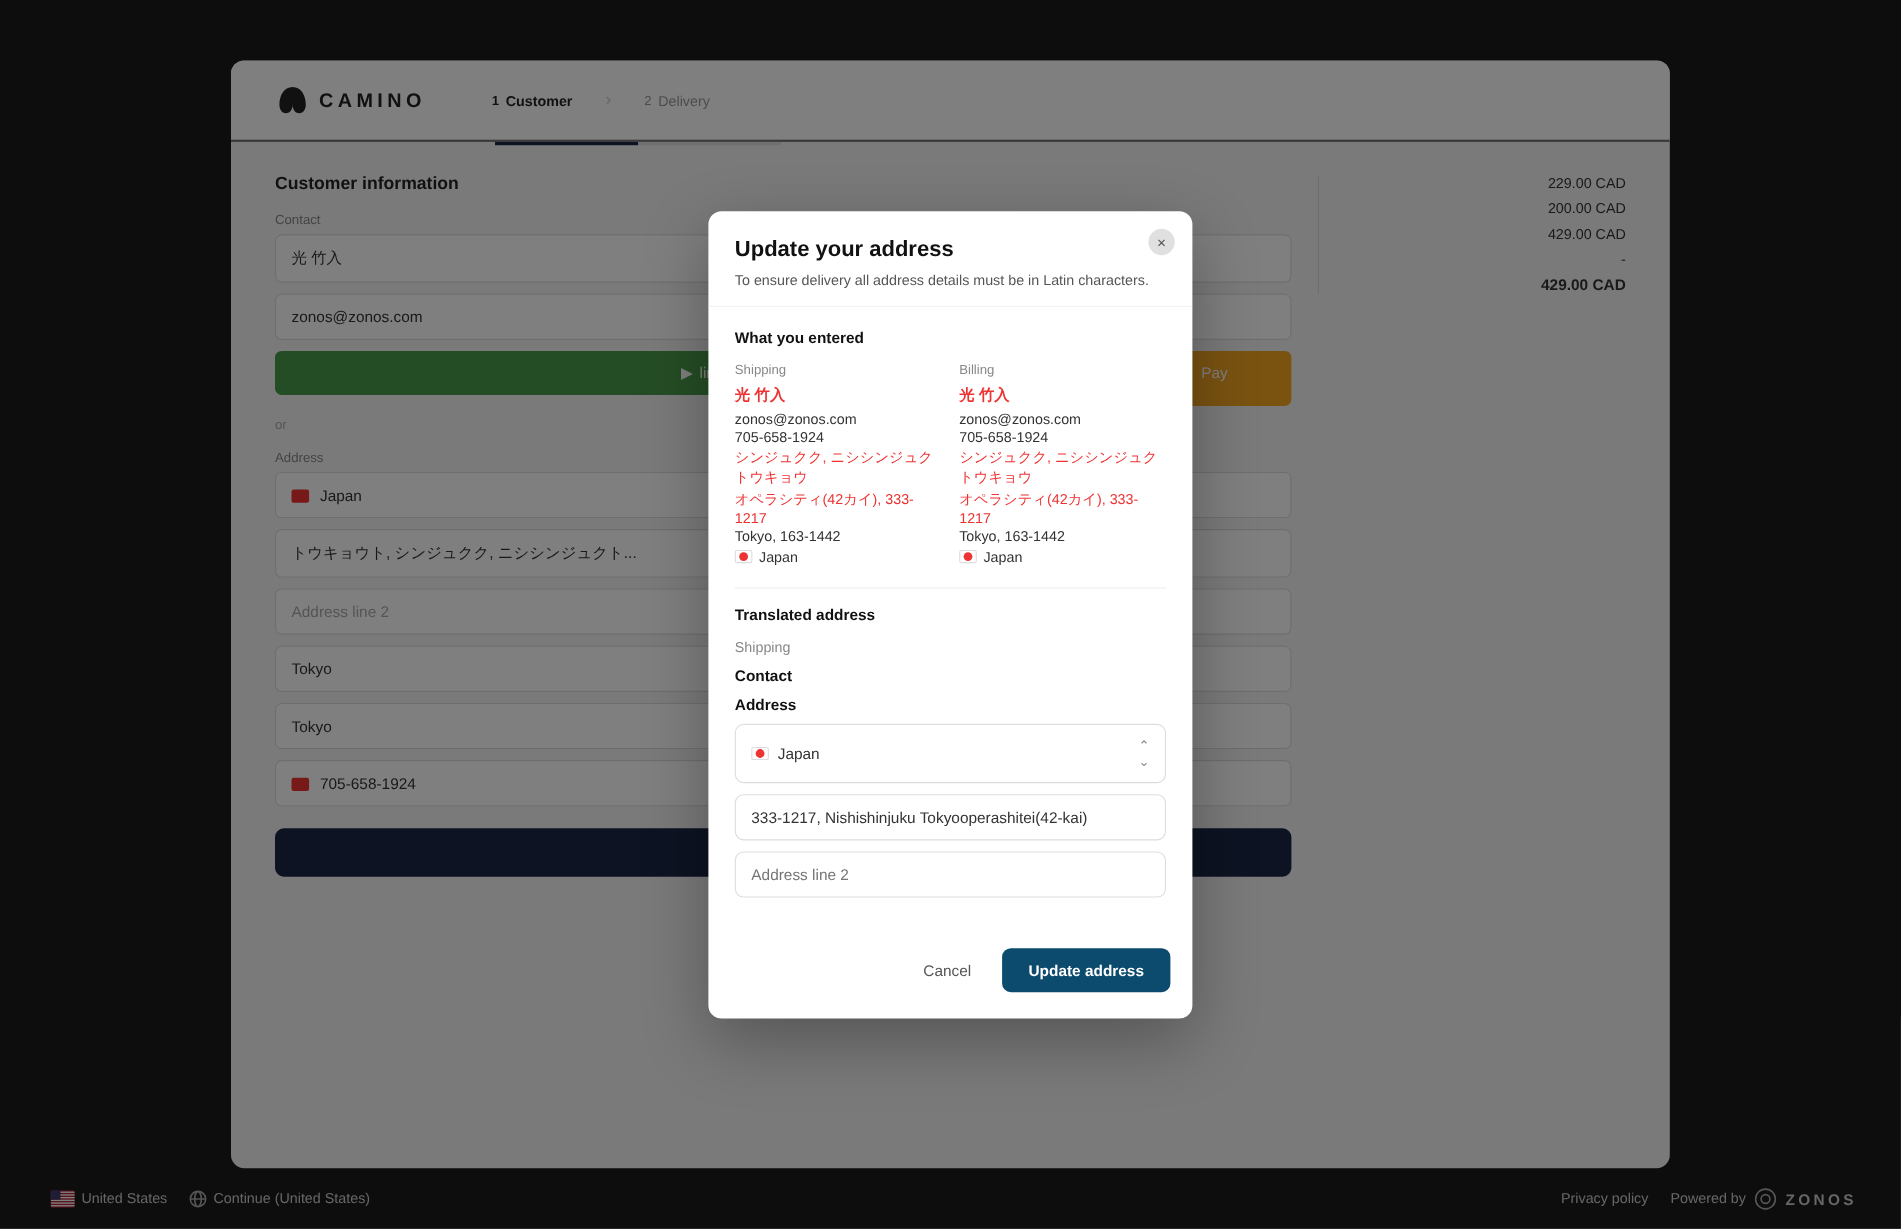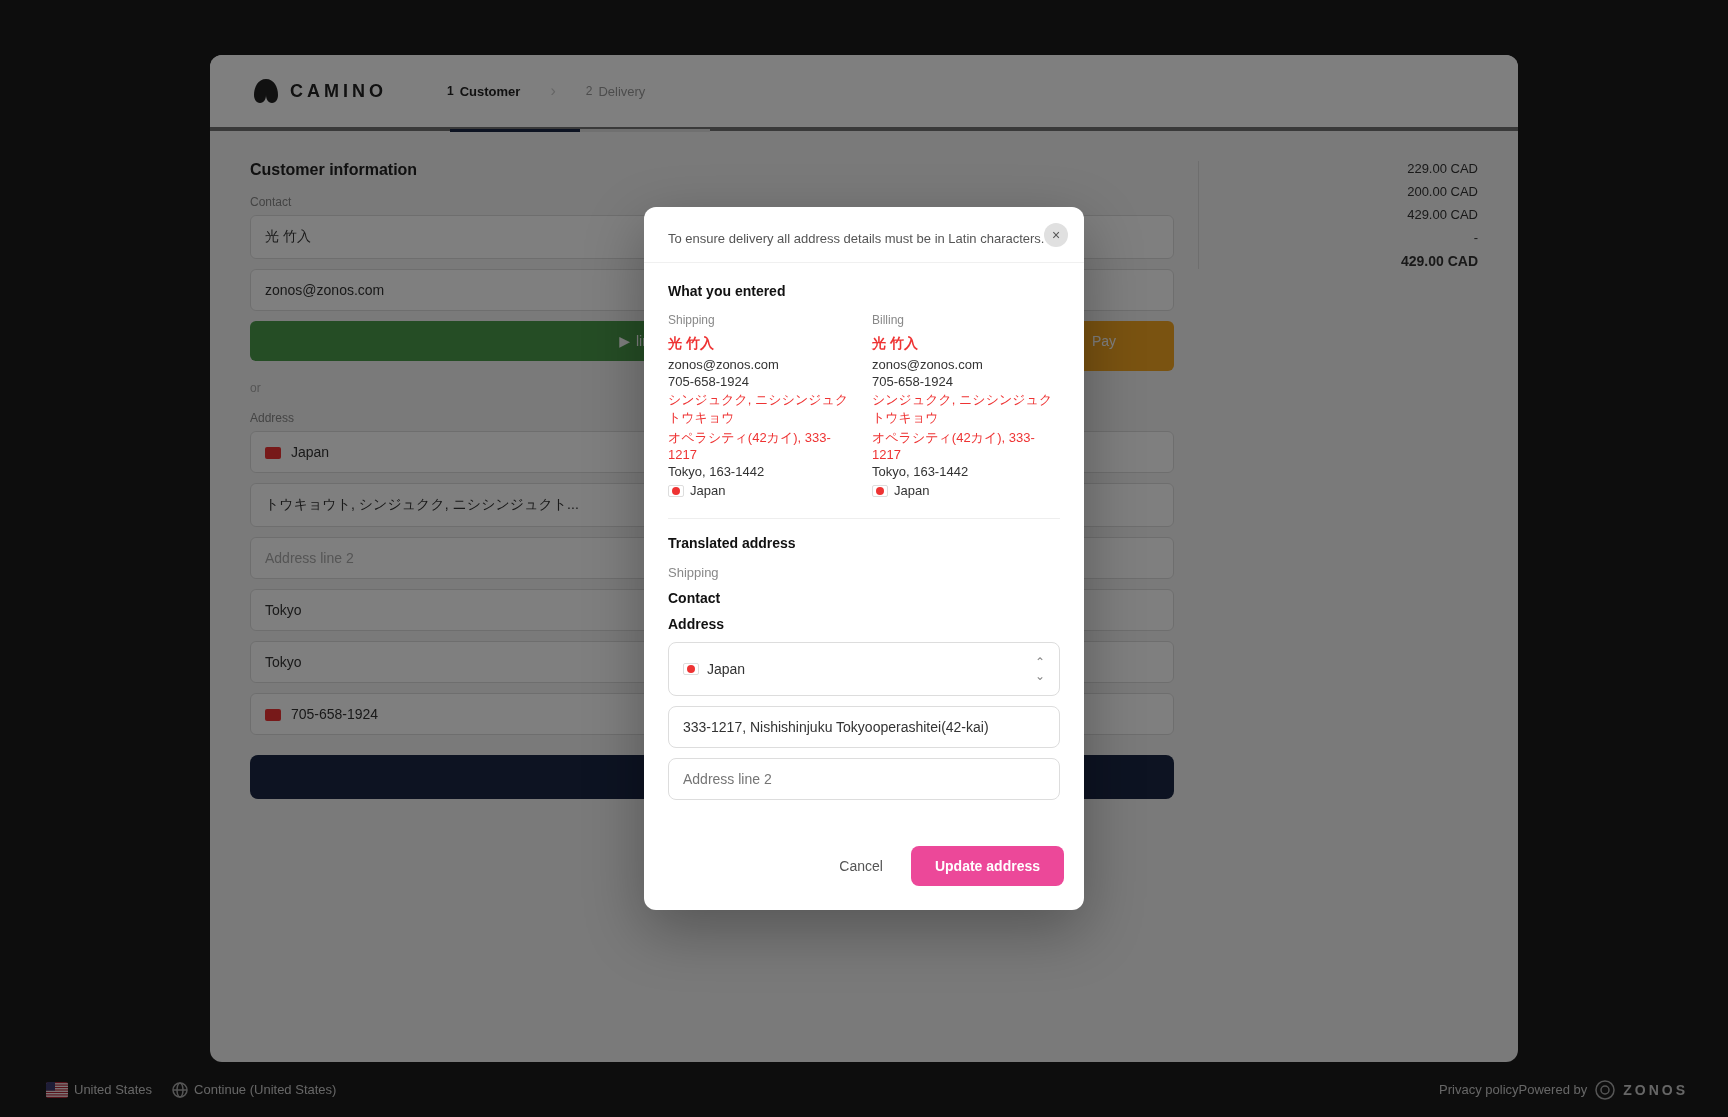--- a/index.html
+++ b/index.html
@@ -20,21 +20,21 @@
       right: 210px;
       bottom: 55px;
       background: #f5f5f5;
       border-radius: 12px;
       overflow: hidden;
     }
 
     .bg-header {
       background: #fff;
       padding: 20px 40px;
-      border-bottom: 4px solid #737373;
+      border-bottom: 2px solid #737373;
       display: flex;
       align-items: center;
       gap: 20px;
     }
 
     .camino-logo {
       display: flex;
       align-items: center;
       gap: 8px;
     }
@@ -207,20 +207,21 @@
       display: flex;
       align-items: center;
       gap: 6px;
       color: #ccc;
       font-size: 13px;
     }
 
     .footer-right {
       display: flex;
       align-items: center;
+      gap: 20px;
       color: #ccc;
       font-size: 13px;
     }
 
     .footer-powered {
       display: flex;
       align-items: center;
       gap: 8px;
       color: #ccc;
       font-size: 13px;
@@ -451,21 +452,21 @@
     .cancel-btn {
       background: none;
       border: none;
       font-size: 14px;
       color: #555;
       cursor: pointer;
       padding: 10px 16px;
     }
 
     .update-btn {
-      background: #ec4899;
+      background: #0c4a6e;
       color: #fff;
       border: none;
       border-radius: 8px;
       padding: 12px 24px;
       font-size: 14px;
       font-weight: 600;
       cursor: pointer;
     }
 
     .or-text {
@@ -607,20 +608,21 @@
       </svg>
       <span class="zonos-logo-text">ZONOS</span>
     </div>
   </div>
 </div>
 
 <div class="overlay">
 
   <div class="modal">
     <div class="modal-header">
+      <div class="modal-title">Update your address</div>
       <div class="modal-subtitle">To ensure delivery all address details must be in Latin characters.</div>
       <button class="modal-close">×</button>
     </div>
 
     <div class="modal-body">
       
       <div class="what-you-entered-title">What you entered</div>
 
       <div class="columns">
 

